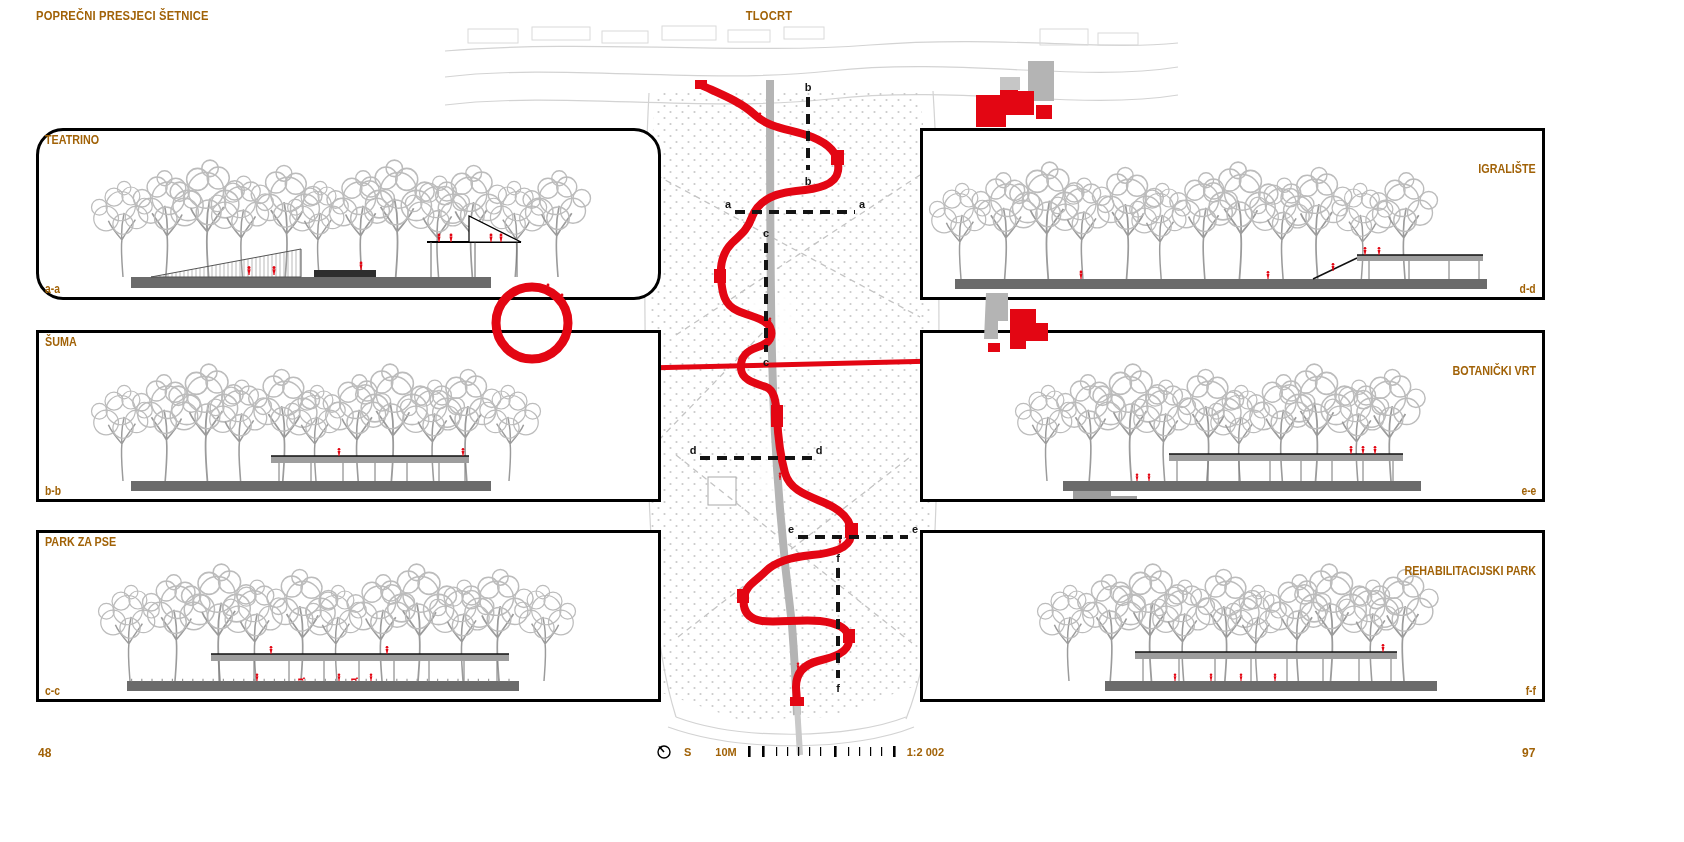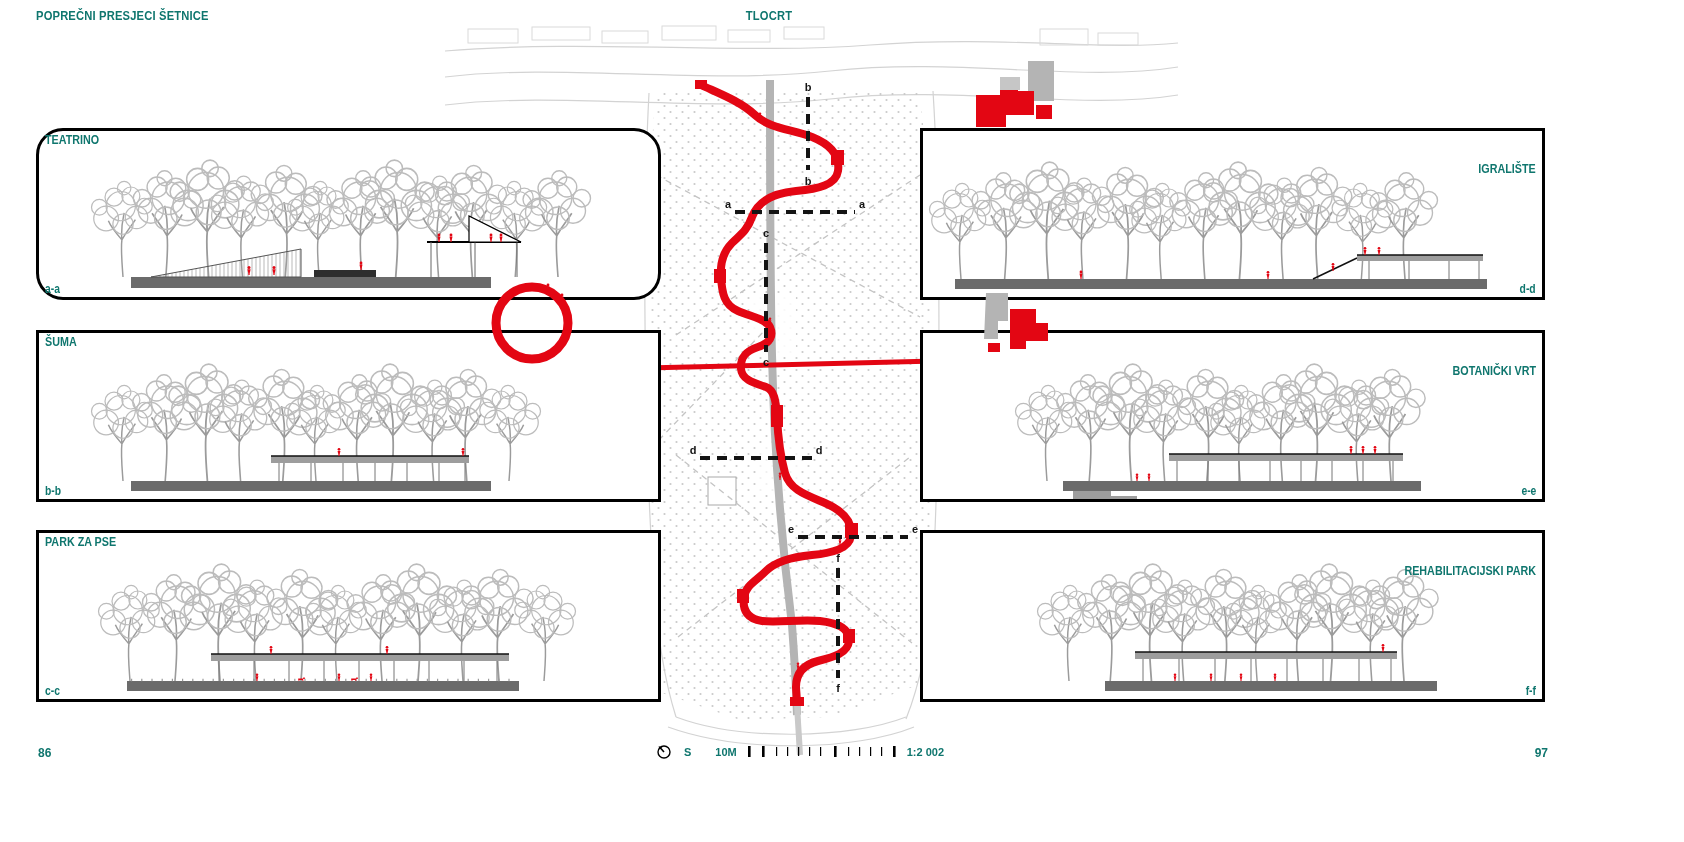--- a/index.html
+++ b/index.html
@@ -1,18 +1,18 @@
 <!DOCTYPE html>
 <html style="--red: #e30613;"><head>
 <meta charset="utf-8">
 <style>
   :root{ --red:#e30613; }
   html,body{margin:0;padding:0;background:#fff;}
   .page{position:relative;width:1684px;height:842px;background:#fff;overflow:hidden;
-        font-family:"Liberation Sans",sans-serif;color:#0f766e;}
+        font-family:"Liberation Sans",sans-serif;color:#a16207;}
   .hdr{position:absolute;font-weight:700;font-size:13px;letter-spacing:.2px;z-index:6;white-space:nowrap;}
   .cond{display:inline-block;transform:scaleX(.86);transform-origin:0 50%;}
   .cond-c{display:inline-block;transform:scaleX(.86);transform-origin:50% 50%;}
   .cond-r{display:inline-block;transform:scaleX(.86);transform-origin:100% 50%;}
   .panel{position:absolute;width:625px;height:172px;border:3px solid #000;background:#fff;
          box-sizing:border-box;z-index:2;}
   .panel .art{position:absolute;left:0;top:0;width:100%;height:100%;}
   .panel-title{position:absolute;top:2px;left:6px;font-weight:700;font-size:12.5px;z-index:3;white-space:nowrap;}
   .panel.right .panel-title{left:auto;right:6px;margin-top:29px;}
   .cut-label{position:absolute;bottom:1px;left:6px;font-weight:700;font-size:12px;z-index:3;}
@@ -436,22 +436,22 @@
         <use href="#fig" transform="translate(252,148) scale(0.8)"></use>
         <use href="#fig" transform="translate(288,148) scale(0.8)"></use>
         <use href="#fig" transform="translate(318,148) scale(0.8)"></use>
         <use href="#fig" transform="translate(352,148) scale(0.8)"></use>
       </g>
     </svg>
     <div class="panel-title"><span class="cond-r">REHABILITACIJSKI PARK</span></div>
     <div class="cut-label"><span class="cond-r">f-f</span></div>
   </section>
 
-  <div class="footer-num" style="left:38px;">86</div>
-  <div class="footer-num" style="left:1522px;width:26px;text-align:right;">97</div>
+  <div class="footer-num" style="left:38px;">48</div>
+  <div class="footer-num" style="left:1522px;width:26px;">97</div>
 
   <div class="footer-center">
     <svg width="18" height="16" viewBox="0 0 18 16" aria-hidden="true">
       <circle cx="8" cy="8" r="6" fill="none" stroke="#000" stroke-width="1.4"></circle>
       <path d="M8,8 L4.2,3.8" stroke="#000" stroke-width="1.6"></path>
       <path d="M2.6,2.2 L6.4,3 L3.4,5.6 Z" fill="#000"></path>
     </svg>
     <span>S</span>
     <span style="margin-left:14px;">10M</span>
     <svg width="150" height="14" viewBox="0 0 150 14" aria-hidden="true">

